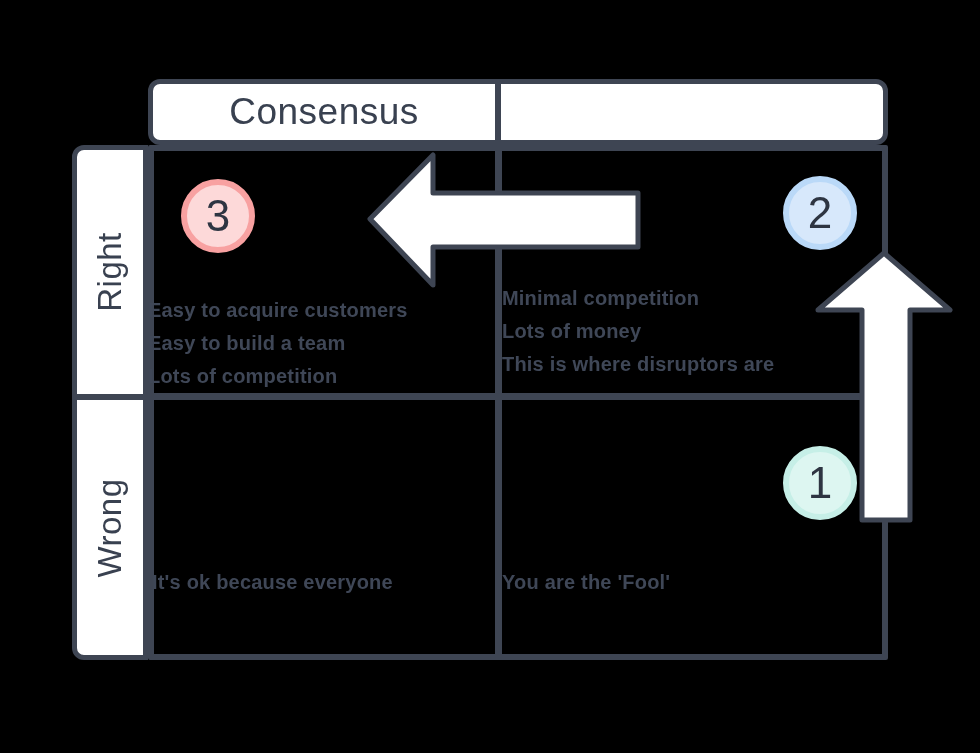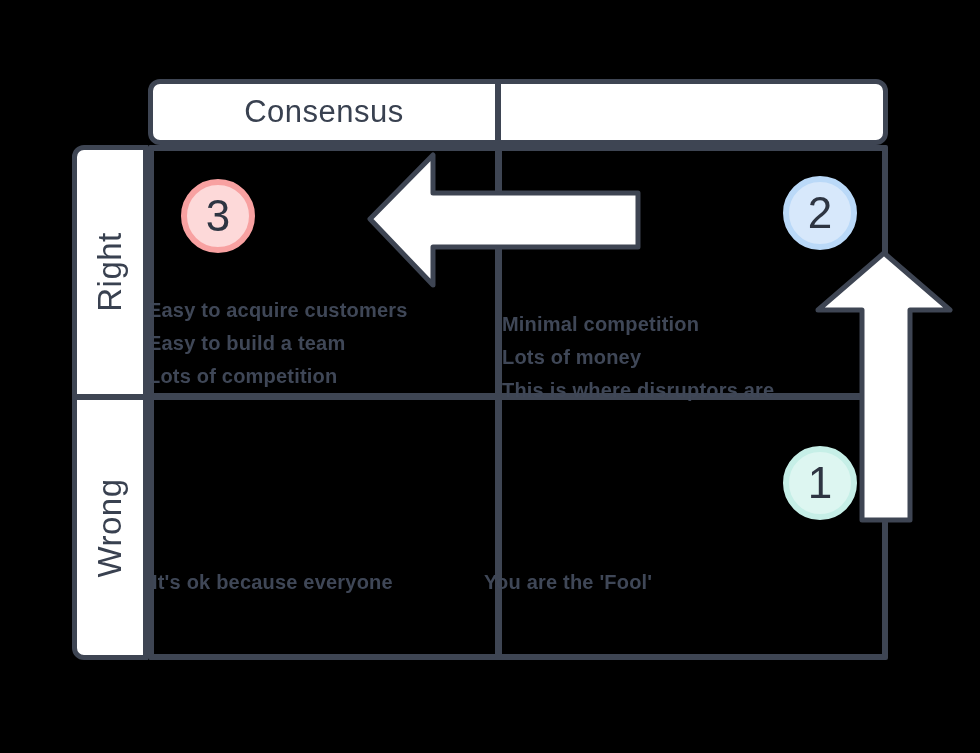--- a/index.html
+++ b/index.html
@@ -8,21 +8,21 @@
     font-family:"Liberation Sans","DejaVu Sans",sans-serif;
   }
   
   .header-bar{
     position:absolute;left:148px;top:79px;width:740px;height:66px;
     background:#fff;border:5px solid #3e4553;border-radius:12px;
     box-sizing:border-box;display:grid;grid-template-columns:342px 6px 1fr;
   }
   .hcell{
     display:flex;align-items:center;justify-content:center;
-    font-size:31px;color:#394150;letter-spacing:0.5px;text-align:right;
+    font-size:37px;color:#394150;letter-spacing:0.5px;text-align:right;
   }
   .header-divider{background:#3e4553;height:100%;}
   
   .row-bar{
     position:absolute;left:72px;top:145px;width:76px;height:515px;
     background:#fff;border:5px solid #3e4553;border-radius:12px 0 0 12px;
     box-sizing:border-box;display:flex;flex-direction:column;
   }
   .rcell{position:relative;}
   .rcell.top{height:244px;}
@@ -39,23 +39,23 @@
     border:6px solid #3e4553;box-sizing:border-box;border-radius:2px;
   }
   .divider-v{position:absolute;left:495px;top:145px;width:7px;height:515px;background:#3e4553;}
   .divider-h{position:absolute;left:148px;top:393px;width:740px;height:7px;background:#3e4553;}
   
   .qtext{
     position:absolute;text-align:left;color:#3f4757;
     font-size:20px;font-weight:bold;line-height:33px;letter-spacing:0.2px;
   }
   .qtext.tl{left:148px;top:294px;width:347px;}
-  .qtext.tr{left:502px;top:308px;width:381px;}
+  .qtext.tr{left:502px;top:282px;width:381px;}
   .qtext.bl{left:152px;top:566px;width:347px;}
-  .qtext.br{left:484px;top:566px;width:381px;}
+  .qtext.br{left:502px;top:566px;width:381px;}
   
   .arrow{position:absolute;}
   .arrow-left{left:362px;top:146px;}
   .arrow-up{left:810px;top:247px;}
   
   .badge{
     position:absolute;width:74px;height:74px;border-radius:50%;
     border:6px solid;box-sizing:border-box;
     display:flex;align-items:center;justify-content:center;
     font-size:44px;color:#2e3542;

